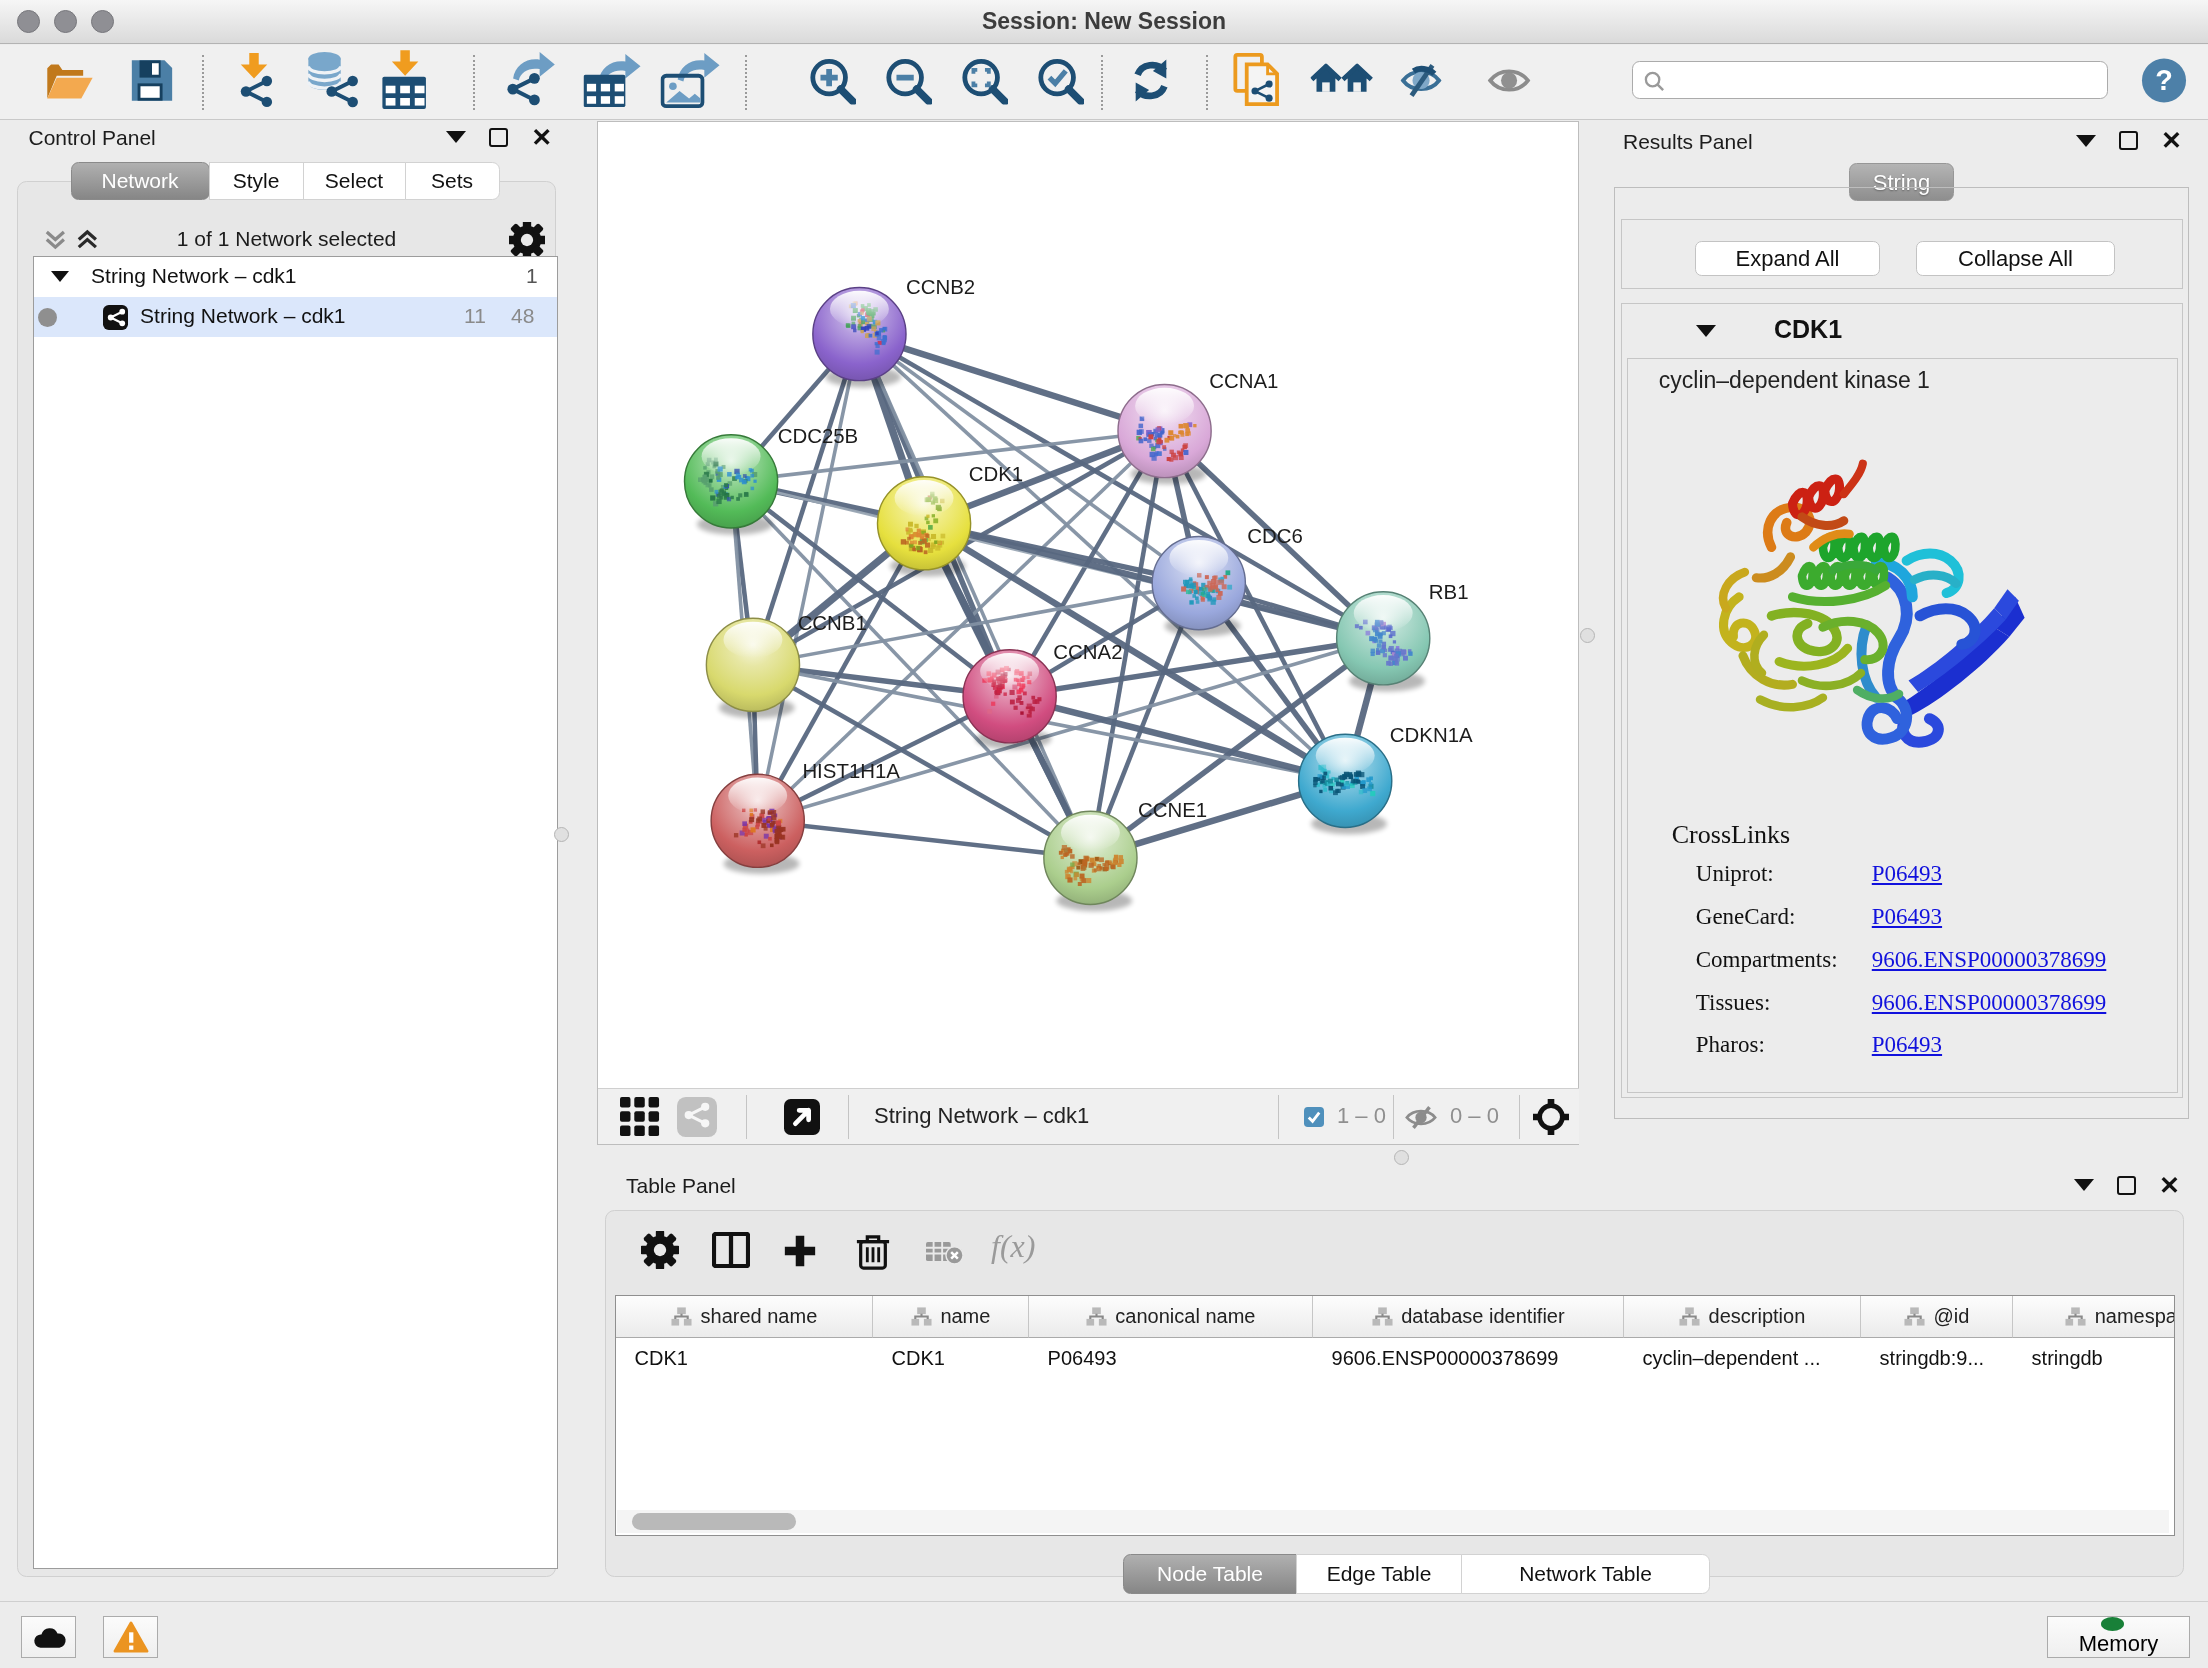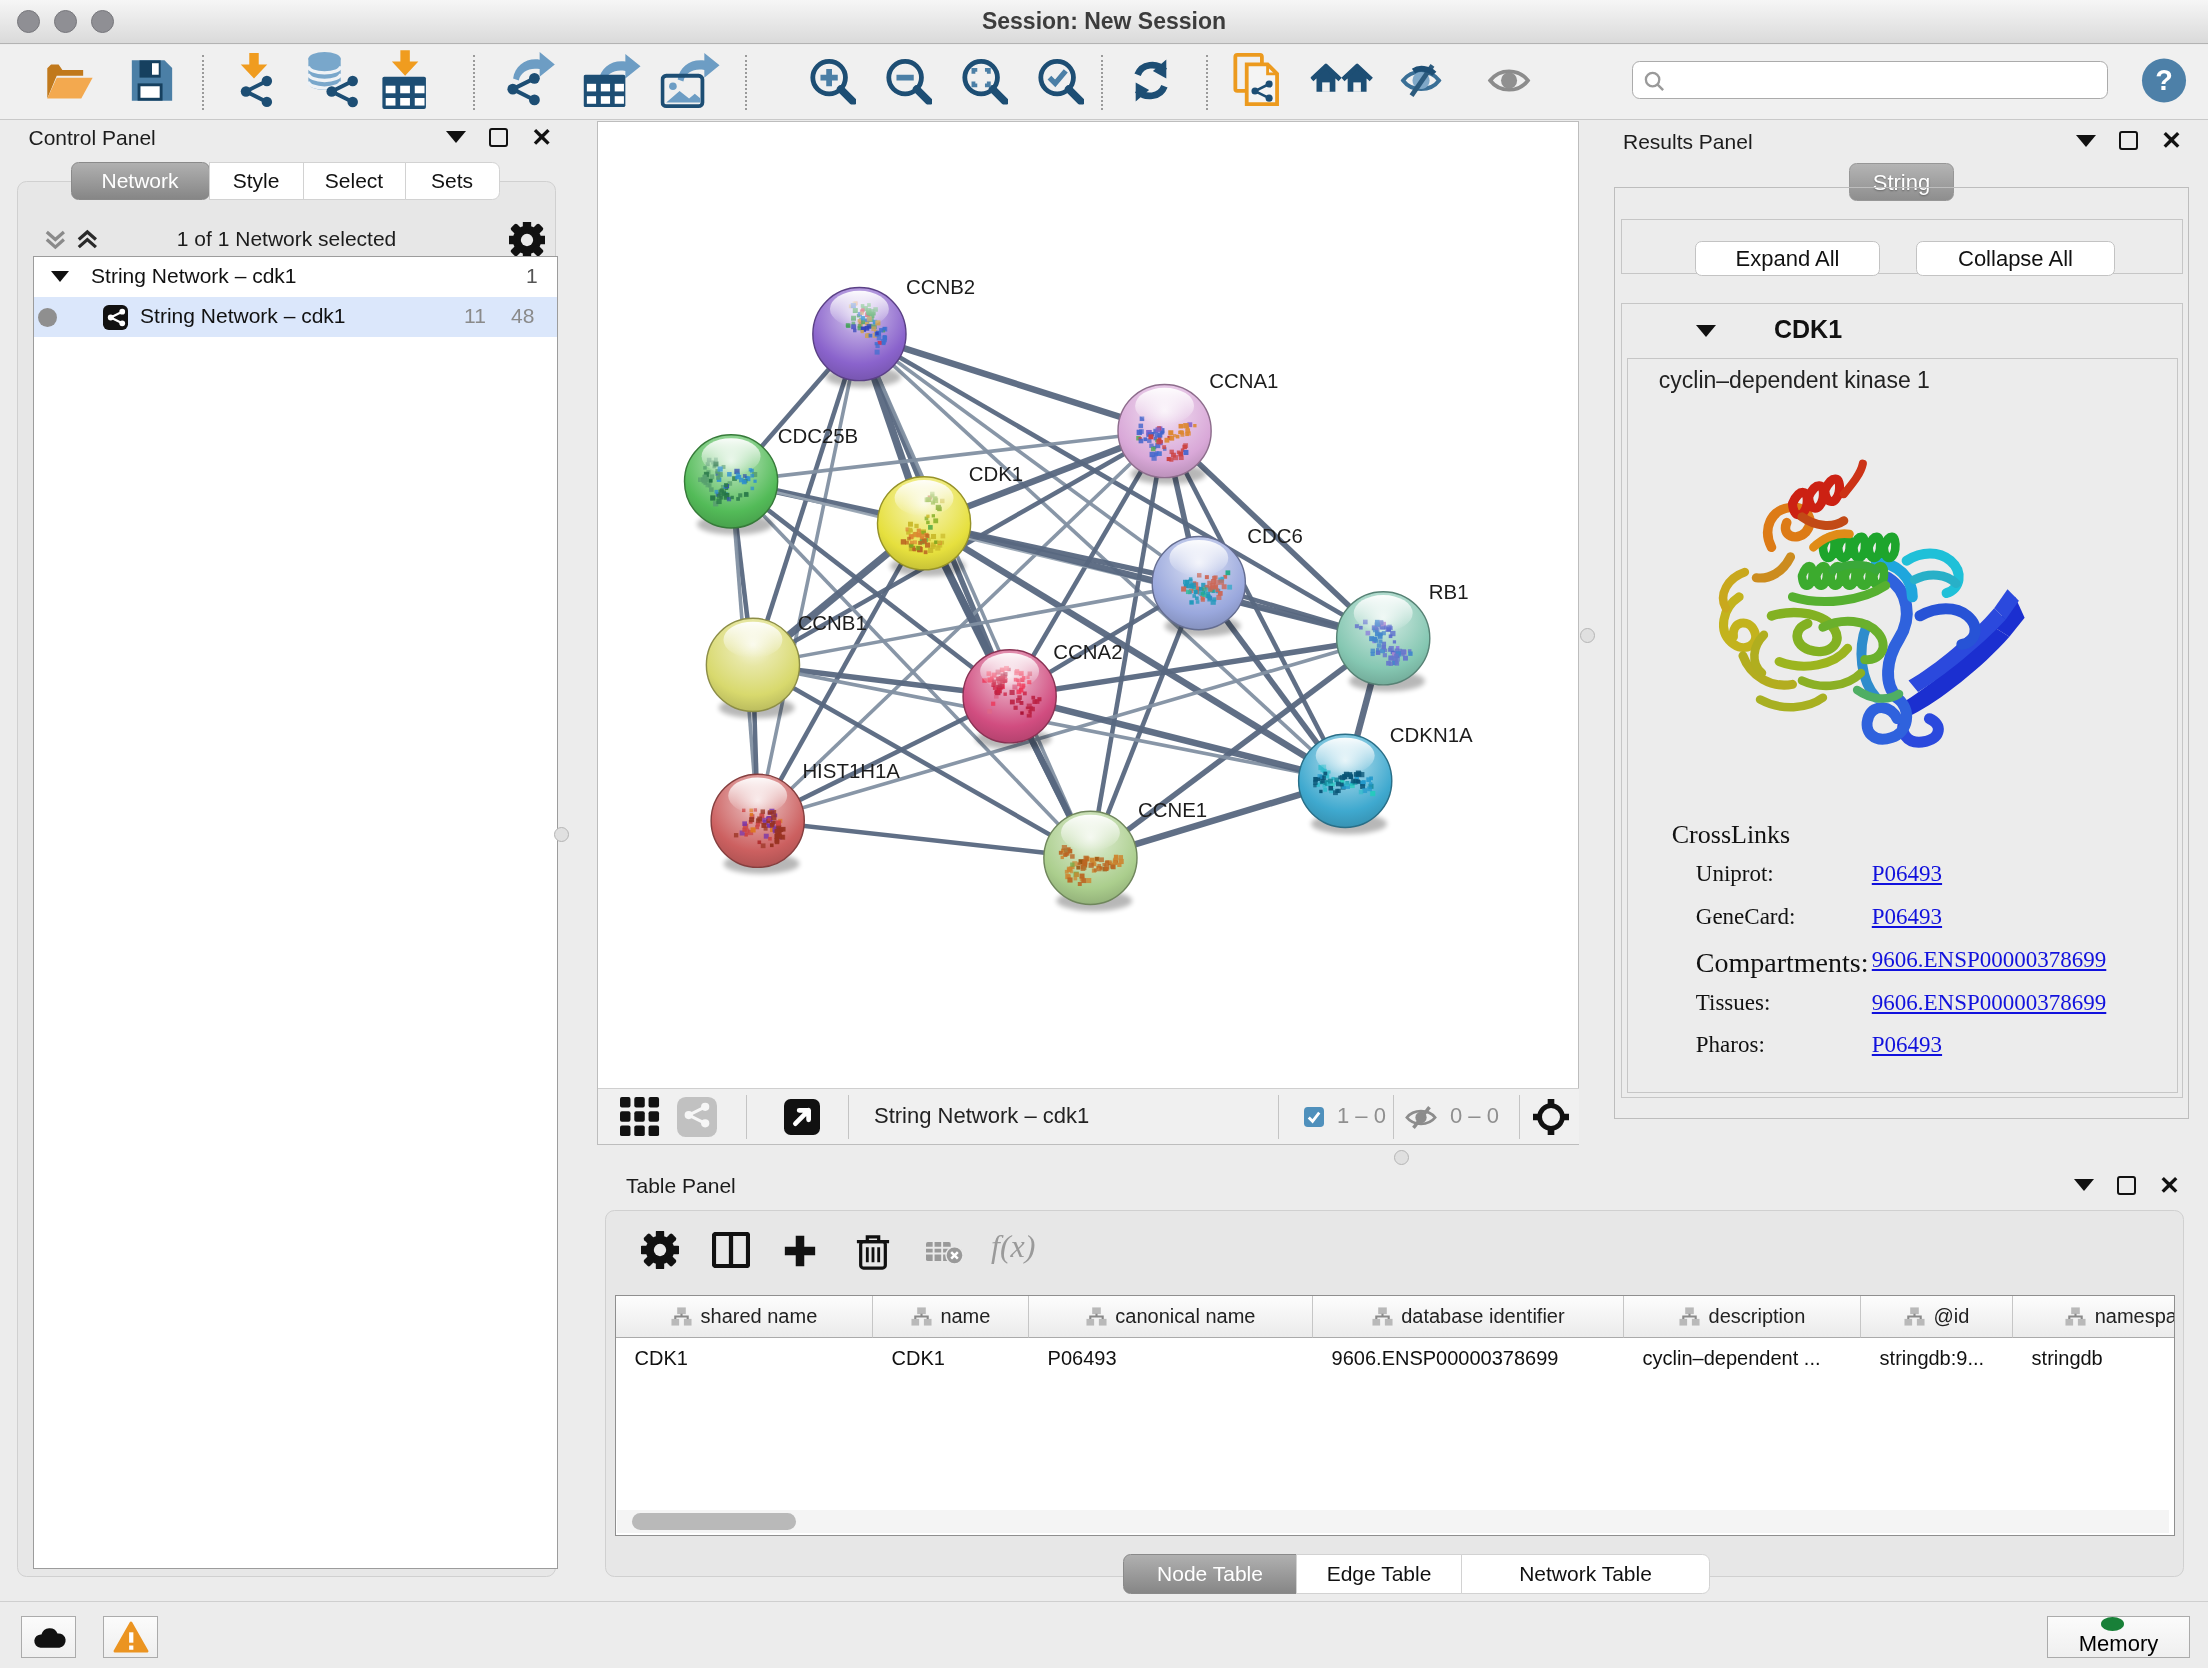--- a/index.html
+++ b/index.html
@@ -56,21 +56,21 @@
 #hthumb { position:absolute; left:15px; top:2.9px; width:164px; height:17px; background:#b9b9b9; border-radius:8.6px; }
 #ttabs { position:absolute; left:533px; top:384px; height:40px; }
 #ttabs .tab { height:40px; line-height:38px; }
 #statusbar { left:0px; top:1601px; width:2208px; height:68px; background:#ececec;
   border-top:1px solid #cfcfcf; }
 .sbtn { position:absolute; top:14.3px; height:42px; background:linear-gradient(#fbfbfb,#efefef);
   border:1.9px solid #ababab; display:flex; align-items:center; justify-content:center; }
 #results { left:1601px; top:120px; width:598px; height:1045px; background:#ececec; }
 #res-outer { position:absolute; left:13.3px; top:67px; width:575px; height:932px;
   border:1px solid #bdbdbd; }
-#res-inner { position:absolute; left:5.7px; top:31px; width:562px; height:55px; border:1px solid #c6c6c6; }
+#res-inner { position:absolute; left:5.7px; top:31px; width:562px; height:70px; border:1px solid #c6c6c6; }
 .btn { position:absolute; background:#fff; border:1px solid #c3c3c3; border-radius:6.7px;
   font-size:22px; color:#111; text-align:center; }
 #cdk-box { position:absolute; left:5.7px; top:115px; width:562px; height:795px; border:1px solid #c6c6c6; }
 #cdk-content { position:absolute; left:4.8px; top:54px; width:551px; height:735px; border:1px solid #c6c6c6; }
 .serif { font-family:"Liberation Serif", serif; }
 .link { color:#1111dd; text-decoration:underline; }
 #stringtab { position:absolute; left:248px; top:43px; width:105px; height:38px;
   background:linear-gradient(#b4b4b4,#8e8e8e); border-radius:7.6px; color:#fff;
   font-size:22px; text-align:center; line-height:38px; border:1px solid #979797;
   text-shadow:0 1px 1.9px rgba(0,0,0,0.35); }
@@ -1341,21 +1341,21 @@
                 <path d="M186 246 C 200 256, 218 258, 230 250" stroke="#4fae63" stroke-width="9"></path>
                 <path d="M246 130 C 262 122, 280 124, 290 134" stroke="#28b0c8" stroke-width="9.5"></path>
                 <path d="M160 120 C 176 112, 194 112, 206 120" stroke="#3aa83a" stroke-width="8.5"></path>
               </g>
             </svg></div>
           <div class="serif abs" style="left:44px; top:461px; font-size:26px; font-weight:normal; color:#111;">CrossLinks</div>
           <div class="serif abs" style="left:68px; top:502px; font-size:23px; color:#111;">Uniprot:</div>
           <div class="serif link abs" style="left:244px; top:502px; font-size:23px;">P06493</div>
           <div class="serif abs" style="left:68px; top:545px; font-size:23px; color:#111;">GeneCard:</div>
           <div class="serif link abs" style="left:244px; top:545px; font-size:23px;">P06493</div>
-          <div class="serif abs" style="left:68px; top:588px; font-size:28px; color:#111;">Compartments:</div>
+          <div class="serif abs" style="left:68px; top:588px; font-size:23px; color:#111;">Compartments:</div>
           <div class="serif link abs" style="left:244px; top:588px; font-size:23px;">9606.ENSP00000378699</div>
           <div class="serif abs" style="left:68px; top:631px; font-size:23px; color:#111;">Tissues:</div>
           <div class="serif link abs" style="left:244px; top:631px; font-size:23px;">9606.ENSP00000378699</div>
           <div class="serif abs" style="left:68px; top:673px; font-size:23px; color:#111;">Pharos:</div>
           <div class="serif link abs" style="left:244px; top:673px; font-size:23px;">P06493</div>
         </div>
       </div>
     </div>
   </div>
 <div id="tablepanel" class="abs">

